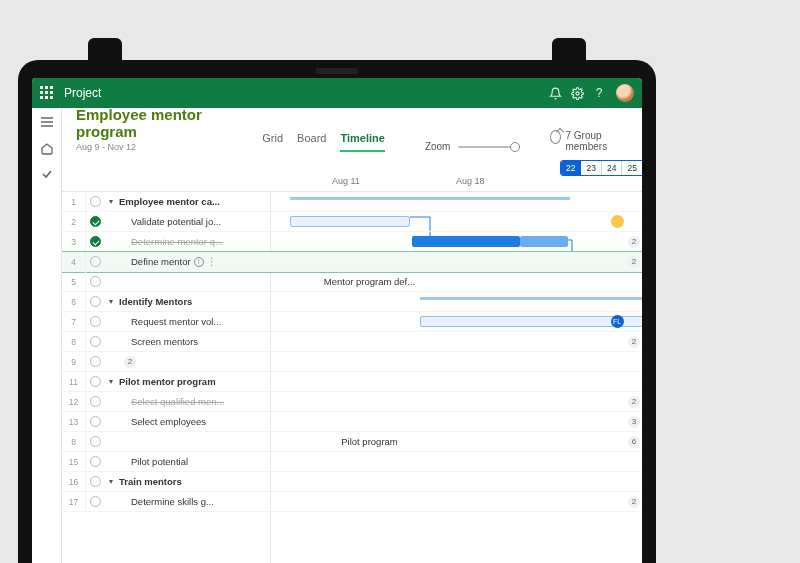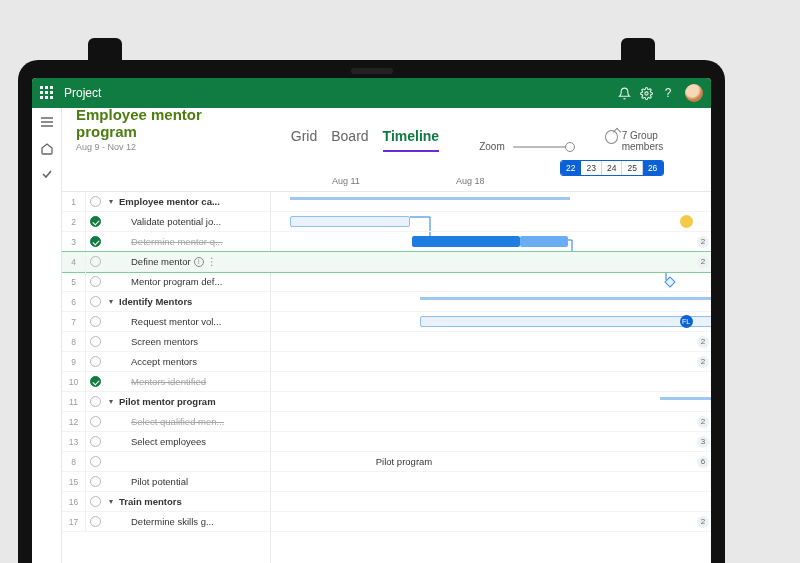--- a/index.html
+++ b/index.html
@@ -1,41 +1,41 @@
 <!DOCTYPE html>
 <html><head>
 <meta charset="utf-8">
 <style>
   * { box-sizing: border-box; margin: 0; padding: 0; font-family: "Segoe UI", Arial, sans-serif; }
   html, body { width: 800px; height: 563px; overflow: hidden; background: #e8e8e8; }
 
-  .device { position: absolute; left: 18px; top: 60px; width: 707px; height: 503px; background: #111; border-radius: 20px 20px 0 0; padding: 18px 14px 0 14px; }
+  .device { position: absolute; left: 18px; top: 60px; width: 638px; height: 503px; background: #111; border-radius: 20px 20px 0 0; padding: 18px 14px 0 14px; }
   .notch1 { position:absolute; top:-22px; left:70px; width:34px; height:22px; background:#111; border-radius:6px 6px 0 0; }
   .notch2 { position:absolute; top:-22px; right:70px; width:34px; height:22px; background:#111; border-radius:6px 6px 0 0; }
   .camera { position:absolute; top:8px; left:50%; transform:translateX(-50%); width:42px; height:6px; border-radius:4px; background:#222; }
   .screen { width: 100%; height: 100%; background: #fff; border-radius: 4px 4px 0 0; overflow: hidden; position: relative; }
 
   .titlebar { height: 30px; background: #107c41; color: #fff; display: flex; align-items: center; padding: 0 8px; font-size: 12px; }
   .waffle { width:14px; height:14px; display:grid; grid-template-columns:repeat(3,3px); grid-template-rows:repeat(3,3px); gap:2px; margin-right:10px; }
   .waffle span { background:#fff; }
   .title-spacer { flex:1; }
   .ticon { width:22px; height:22px; display:flex; align-items:center; justify-content:center; color:#fff; opacity:.9; }
   .avatar { width:18px; height:18px; border-radius:50%; background:radial-gradient(circle at 40% 35%, #f7d7b5 0 40%, #c87f4a 60%); margin-left:6px; }
 
   .body { position:absolute; top:30px; left:0; right:0; bottom:0; display:flex; }
   .rail { width:30px; border-right:1px solid #e6e6e6; display:flex; flex-direction:column; align-items:center; padding-top:6px; gap:10px; color:#666; }
   .rail .ic { width:16px; height:16px; display:flex; align-items:center; justify-content:center; }
   .content { flex:1; display:flex; flex-direction:column; }
 
   .hdr { display:flex; align-items:flex-end; padding:10px 16px 0 14px; gap:20px; height:44px; }
   .ptitle { font-weight:700; font-size:15px; color:#4d7c0f; }
   .prange { font-size:9px; color:#8a8a8a; margin-top:2px; }
-  .views { display:flex; gap:14px; font-size:14px; color:#666; margin-left:20px; }
+  .views { display:flex; gap:14px; font-size:11px; color:#666; margin-left:20px; }
   .views .v { padding-bottom:6px; cursor:pointer; }
-  .views .v.active { color:#107c41; border-bottom:2px solid #6d28d9; font-weight:600; }
+  .views .v.active { color:#107c41; border-bottom:2px solid #22c55e; font-weight:600; }
   .hdr-spacer { flex:1; }
   .zoom { display:flex; align-items:center; gap:8px; font-size:10px; color:#555; }
   .slider { width:62px; height:2px; background:#bbb; position:relative; border-radius:2px; }
   .slider .knob { position:absolute; right:0; top:-4px; width:10px; height:10px; border-radius:50%; background:#fff; border:1px solid #888; }
   .members { display:flex; align-items:flex-start; gap:4px; font-size:10px; color:#555; margin-left:10px; }
   .share-ic { width:14px; height:14px; border:1px solid #888; border-radius:50%; position:relative; }
   .share-ic::after { content:""; position:absolute; width:5px; height:5px; border-top:1px solid #888; border-right:1px solid #888; top:-2px; right:-3px; transform:rotate(-45deg);}
 
   .cal-hdr { height:34px; border-bottom:1px solid #e8e8e8; display:flex; position:relative; margin-top:6px; }
   .tasks-col { width:208px; flex-shrink:0; }
@@ -255,21 +255,21 @@
               <div class="assn"></div>
               <div class="cnt">
                 <div class="badge">2</div>
               </div>
             </div>
             <div class="row row-border">
               <div class="rn">5</div>
               <div class="ck">
                 <div class="circle"></div>
               </div>
-              <div class="task-main" style="padding-left: 14px;">
+              <div class="task-main" style="padding-left: 14px; justify-content: center;">
                 <div class="chev" style="width: 10px;"></div>
                 <div class="tname">Mentor program def...</div>
               </div>
               <div class="assn"></div>
               <div class="cnt"></div>
             </div>
             <div class="row row-border">
               <div class="rn">6</div>
               <div class="ck">
                 <div class="circle"></div>
@@ -307,40 +307,24 @@
               <div class="assn"></div>
               <div class="cnt">
                 <div class="badge">2</div>
               </div>
             </div>
             <div class="row row-border">
               <div class="rn">9</div>
               <div class="ck">
                 <div class="circle"></div>
               </div>
-              <div class="task-main" style="padding-left: 14px;">
-                <div class="chev" style="width: 10px;"></div>
-                <div class="tname">Accept mentors</div>
-              </div>
-              <div class="assn"></div>
-              <div class="cnt">
-                <div class="badge">2</div>
-              </div>
-            </div>
-            <div class="row row-border">
-              <div class="rn">10</div>
-              <div class="ck">
-                <div class="circle done"></div>
-              </div>
-              <div class="task-main" style="padding-left: 14px;">
-                <div class="chev" style="width: 10px;"></div>
-                <div class="tname strike">Mentors identified</div>
-              </div>
-              <div class="assn"></div>
-              <div class="cnt"></div>
+              <div class="assn"></div>
+              <div class="cnt">
+                <div class="badge">2</div>
+              </div>
             </div>
             <div class="row row-border">
               <div class="rn">11</div>
               <div class="ck">
                 <div class="circle"></div>
               </div>
               <div class="task-main">
                 <div class="chev">▾</div>
                 <div class="tname bold">Pilot mentor program</div>
               </div>

